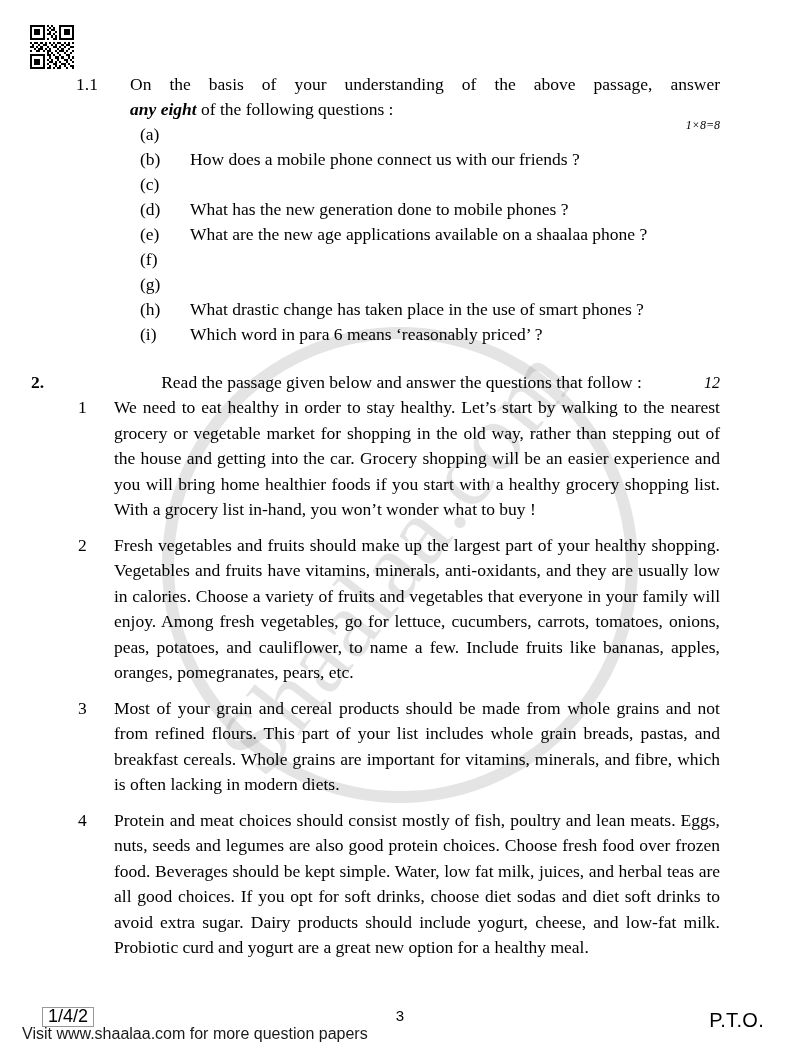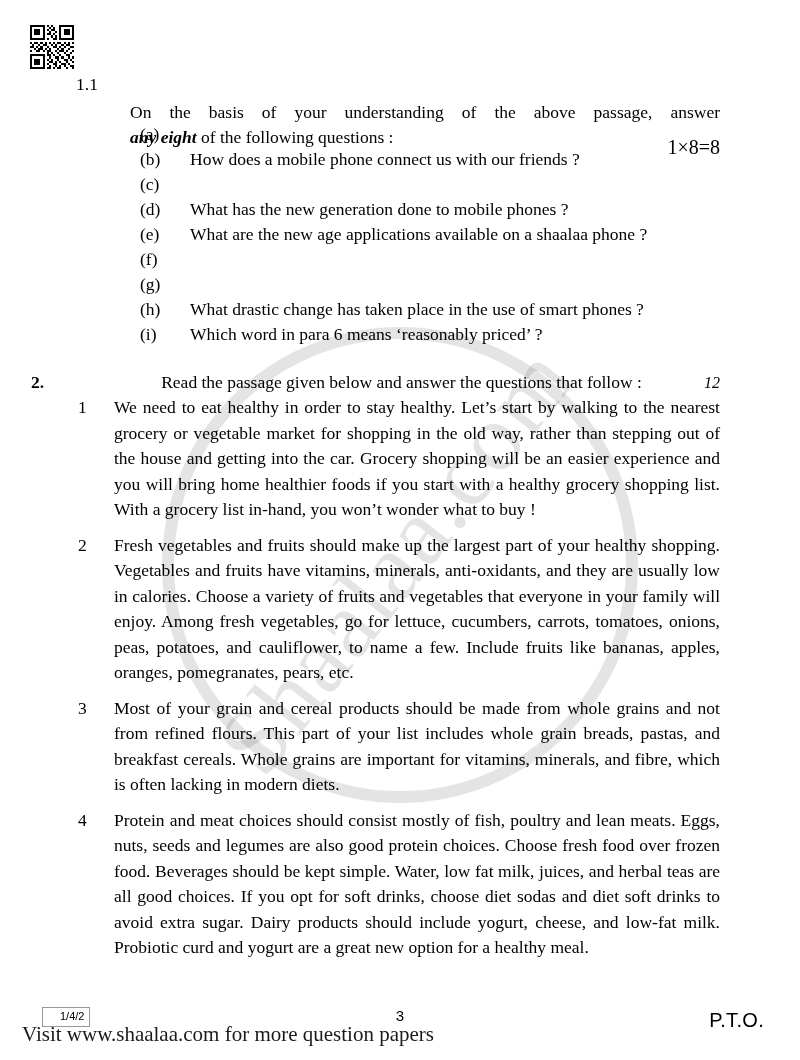--- a/index.html
+++ b/index.html
@@ -87,32 +87,32 @@
     left: 130px;
     top: 0;
     width: 590px;
     font-size: 17.5px;
     line-height: 25px;
   }
   .q11-line1 {
     text-align: justify;
     text-align-last: justify;
     width: 590px;
-    margin-top: 28px;
   }
   .q11-line2 {
     position: relative;
     width: 590px;
   }
   .q11-line2 .em { font-style: italic; font-weight: bold; }
   .marks {
     position: absolute;
     right: 0;
-    top: 10px;
-    font-size: 20px;
+    top: 16px;
+    font-style: italic;
+    font-size: 12px;
   }
 
   
   #sub-questions {
     position: absolute;
     left: 0;
     top: 122px;
     width: 800px;
   }
   .subq {
@@ -197,23 +197,23 @@
     top: 1005px;
     width: 800px;
     height: 55px;
     z-index: 3;
   }
   #paper-code {
     position: absolute;
     left: 42px;
     top: 2px;
     border: 1px solid #999;
-    padding: 0px 5px 1px 17px;
+    padding: 0px 5px 1px 5px;
     font-family: "Liberation Sans", "DejaVu Sans", sans-serif;
-    font-size: 11px;
+    font-size: 18px;
     line-height: 17px;
     background: transparent;
   }
   #page-number {
     position: absolute;
     left: 0;
     top: 2px;
     width: 800px;
     text-align: center;
     font-family: "Liberation Sans", "DejaVu Sans", sans-serif;
@@ -225,22 +225,22 @@
     right: 36px;
     top: 4px;
     font-family: "Liberation Sans", "DejaVu Sans", sans-serif;
     font-size: 20px;
     letter-spacing: 0.3px;
   }
   #visit-banner {
     position: absolute;
     left: 22px;
     top: 18px;
-    font-family: Liberation Serif, serif;
-    font-size: 21px;
+    font-family: Liberation Sans, sans-serif;
+    font-size: 16px;
     line-height: 22px;
     color: #1a1a1a;
     white-space: nowrap;
   }
 </style>
 </head>
 <body>
 
 <div id="page">
 

